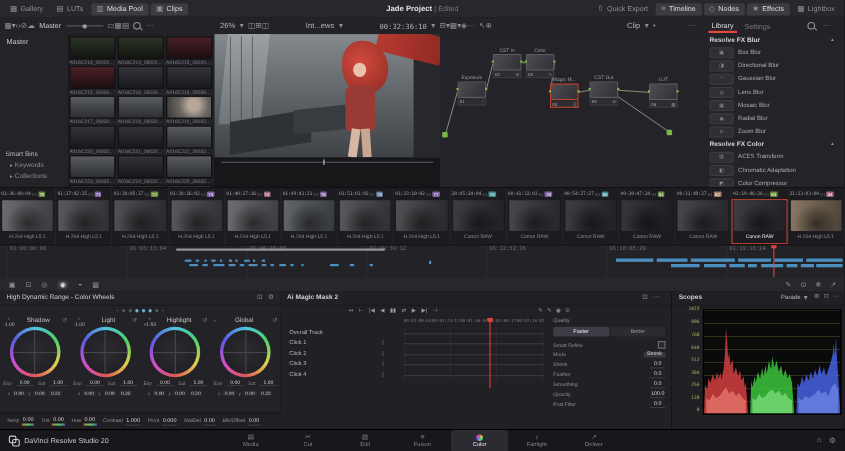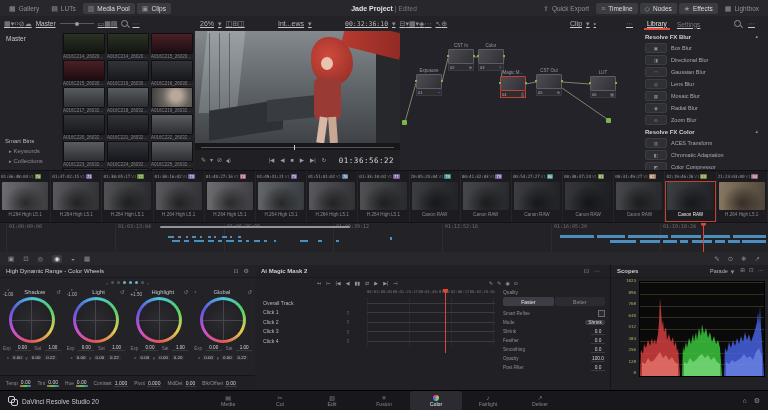--- a/index.html
+++ b/index.html
@@ -15,21 +15,21 @@
   .tb-left{display:flex;align-items:center;margin-left:4px;gap:2px;}
   .tb-btn{display:flex;align-items:center;gap:3px;padding:2px 5px;color:#8f8f95;font-size:6.5px;border-radius:2px;}
   .tb-btn.on{background:#3b3b42;color:#dcdcde;}
   .tb-center{position:absolute;left:0;right:0;text-align:center;pointer-events:none;}
   .tb-center b{color:#e2e2e4;font-size:7px;font-weight:bold;}
   .tb-center span{color:#77777d;font-size:6.5px;}
   .tb-right{margin-left:auto;display:flex;align-items:center;gap:2px;margin-right:4px;}
 
   
   #subbar{position:absolute;left:0;top:16px;width:768px;height:15px;background:#222227;border-bottom:1px solid #141417;}
-  #subbar .grp{position:absolute;top:0;height:15px;display:flex;align-items:center;gap:4px;text-decoration:underline;}
+  #subbar .grp{position:absolute;top:0;height:15px;display:flex;align-items:center;gap:4px;}
   .slider{width:34px;height:1px;background:#5a5a60;position:relative;}
   .slider i{position:absolute;left:45%;top:-1.5px;width:4px;height:4px;border-radius:50%;background:#9a9aa0;}
   .isearch{position:relative;width:5px;height:5px;border:1px solid #8f8f95;border-radius:50%;display:inline-block;}
   .isearch::after{content:"";position:absolute;width:3px;height:1px;background:#8f8f95;right:-3px;bottom:-1px;transform:rotate(45deg);}
   .lib-tab{font-size:6.5px;color:#77777d;padding:2px 3px 1px;}
   .lib-tab.on{color:#e0e0e2;border-bottom:2px solid #e0493c;}
 
   
   #mpool{position:absolute;left:0;top:31px;width:195px;height:139px;background:#212126;border-right:1px solid #141417;}
   #mp-side{position:absolute;left:0;top:0;width:62px;height:139px;background:#232328;border-right:1px solid #1a1a1d;}
@@ -449,39 +449,20 @@
       <div class="v-hair2"></div>
       <div class="v-hair"></div>
       <div class="v-face"></div>
       <div class="v-body"></div>
       <div class="v-leg1"></div>
       <div class="v-leg2"></div>
     </div>
     <div id="v-scrub">
         <i></i>
       </div>
-    <div id="v-trans">
-      <span style="display:flex;gap:4px;margin-left:6px;">
-
-      <span class="ic" style="font-size:6px;">✎</span>
-          <span class="ic" style="font-size:6px;">▾</span>
-          <span class="ic" style="font-size:6px;">⊘</span>
-        </span>
-      <span class="spk" style="margin-left:4px;"></span>
-      <span class="mid">
-
-      <span>|◀</span>
-          <span>◀</span>
-          <span>■</span>
-          <span>▶</span>
-          <span>▶|</span>
-          <span>↻</span>
-        </span>
-      <span id="v-tc" class="mono">01:36:56:22</span>
-    </div>
   </div>
 
   <div id="nodesP">
     <svg width="240" height="139">
       <g stroke="#9a9a7e" stroke-width="0.8" fill="none">
         <line x1="5" y1="91" x2="16" y2="52"></line>
         <line x1="42" y1="51" x2="48" y2="27"></line>
         <line x1="74" y1="26" x2="78" y2="26"></line>
         <line x1="104" y1="26" x2="101" y2="49"></line>
         <line x1="126" y1="53" x2="136" y2="51"></line>

